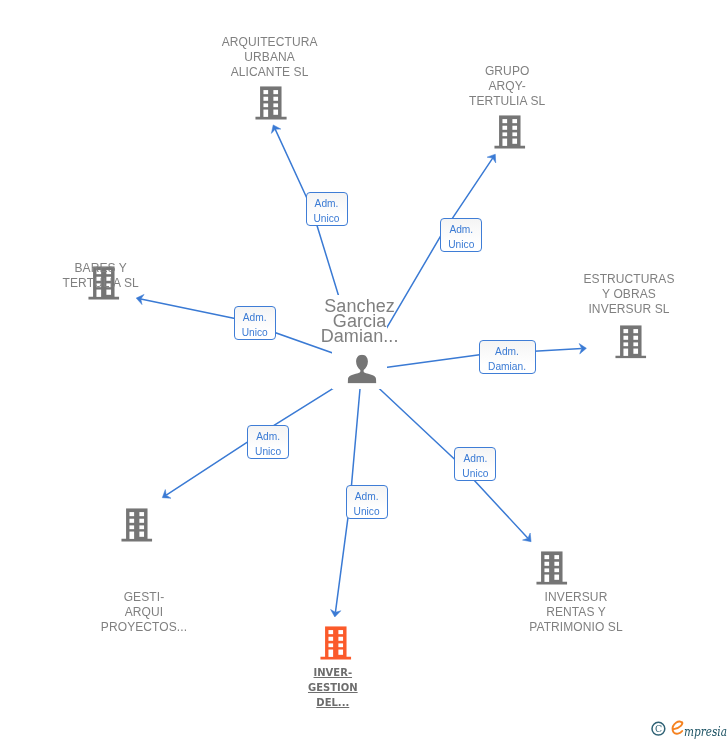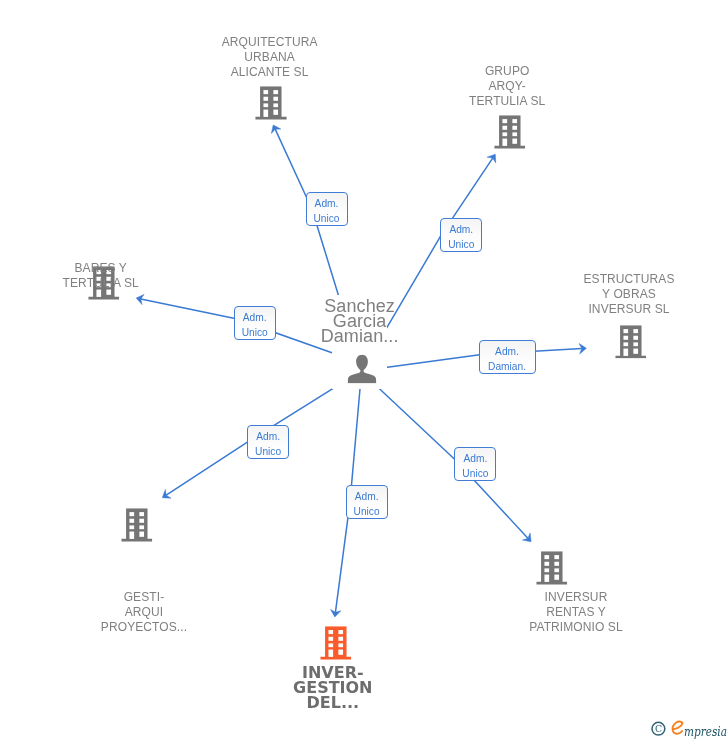--- a/index.html
+++ b/index.html
@@ -6,21 +6,21 @@
 body{width:728px;height:740px;overflow:hidden;position:relative;
      font-family:"Liberation Sans",sans-serif;-webkit-font-smoothing:antialiased;}
 #graph{position:absolute;left:0;top:0;width:728px;height:740px;}
 #edges{position:absolute;left:0;top:0;width:728px;height:740px;}
 .node{position:absolute;transform:translate(-50%,-50%);}
 .node-label{position:absolute;left:50%;transform:translateX(-50%);
    width:170px;text-align:center;color:#808080;font-size:12px;line-height:15px;
    letter-spacing:.1px;white-space:pre-line;}
 .label-mask{position:absolute;background:#ffffff;}
 .node-label.person{font-size:18px;line-height:15.1px;}
-.node-label.bold{font-weight:bold;color:#6d6d6d;font-family:"DejaVu Sans",sans-serif;font-size:16px;letter-spacing:0;}
+.node-label.bold{font-weight:bold;color:#6d6d6d;font-family:"DejaVu Sans",sans-serif;font-size:10px;letter-spacing:0;text-decoration:underline;}
 .rel{position:absolute;box-sizing:border-box;
      background:linear-gradient(#f4f4f4,#ffffff 75%);
      border:1.3px solid #3f7dd6;border-radius:4px;
      display:flex;flex-direction:column;align-items:center;justify-content:center;}
 .rel span{color:#3b7bd4;font-size:10.2px;line-height:15px;display:block;}
 .rel{padding-top:4px;margin-left:20px;}
 #brand{position:absolute;left:645px;top:714px;width:86px;height:26px;}
 </style>
 </head>
 <body>

